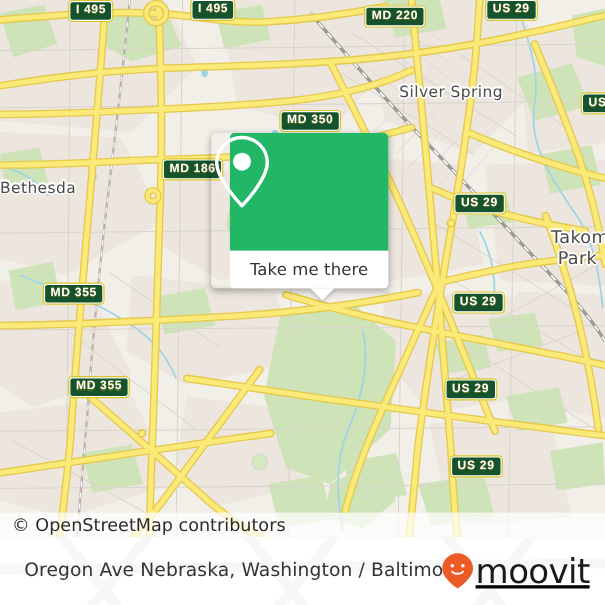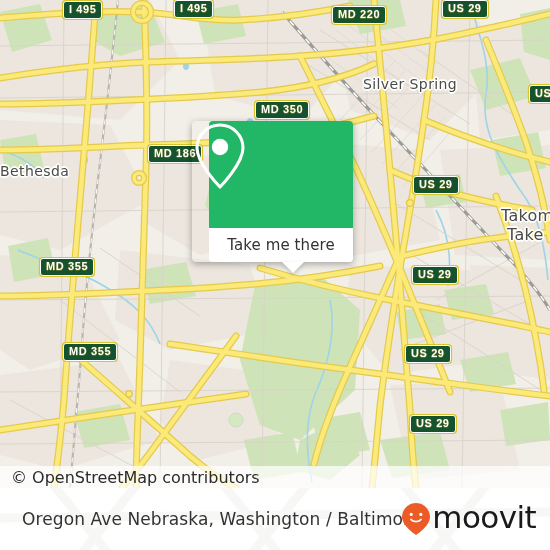--- a/index.html
+++ b/index.html
@@ -95,21 +95,21 @@
     position:absolute;left:0;top:-10px;width:550px;height:82px;opacity:.5;
   }
   .footer-title{
     position:relative;z-index:2;
     margin-left:22px;font-size:17px;color:#333;
     font-family:"DejaVu Sans","Liberation Sans",sans-serif;
     letter-spacing:.1px;white-space:nowrap;
   }
   .brand{
     position:absolute;right:14px;top:50%;transform:translateY(-50%);
-    display:flex;align-items:flex-start;z-index:2;
+    display:flex;align-items:flex-end;z-index:2;text-decoration:underline;
   }
   .brand-word{
     font-family:"DejaVu Sans","Liberation Sans",sans-serif;
     font-size:31px;color:#1a1a1a;letter-spacing:-.6px;line-height:1;
     margin-left:1px;
   }
 </style>
 </head>
 <body>
 
@@ -293,21 +293,21 @@
           <circle cx="424" cy="271" r="3.2"></circle>
           <circle cx="129" cy="394" r="3.2"></circle>
         </g>
         <circle cx="236" cy="420" r="7" fill="#d4e8c2" stroke="#cfd9c4" stroke-width="1"></circle>
       </g>
     </svg>
 
     <div class="place city" style="left:363px;top:76px;"><span>Silver Spring</span></div>
     <div class="place city" style="left:0px;top:163px;"><span>Bethesda</span></div>
     <div class="place town" style="left:501px;top:206px;"><span>Takoma</span></div>
-    <div class="place town" style="left:507px;top:225px;"><span>Take</span></div>
+    <div class="place town" style="left:507px;top:225px;"><span>Park</span></div>
 
     <div class="shield" style="left:63px;top:1px;"><span>I 495</span></div>
     <div class="shield" style="left:174px;top:0px;"><span>I 495</span></div>
     <div class="shield" style="left:332px;top:6px;"><span>MD 220</span></div>
     <div class="shield" style="left:442px;top:0px;"><span>US 29</span></div>
     <div class="shield" style="left:255px;top:101px;"><span>MD 350</span></div>
     <div class="shield" style="left:148px;top:145px;"><span>MD 186</span></div>
     <div class="shield" style="left:413px;top:176px;"><span>US 29</span></div>
     <div class="shield" style="left:40px;top:258px;"><span>MD 355</span></div>
     <div class="shield" style="left:412px;top:266px;"><span>US 29</span></div>

